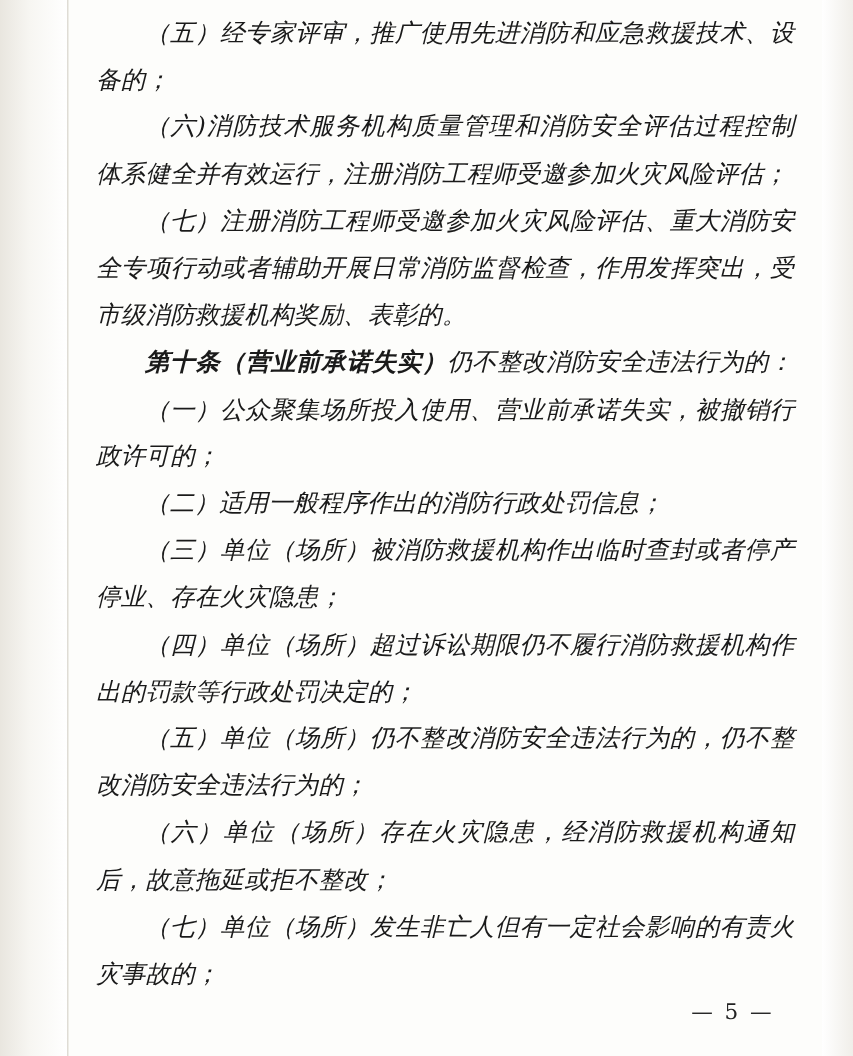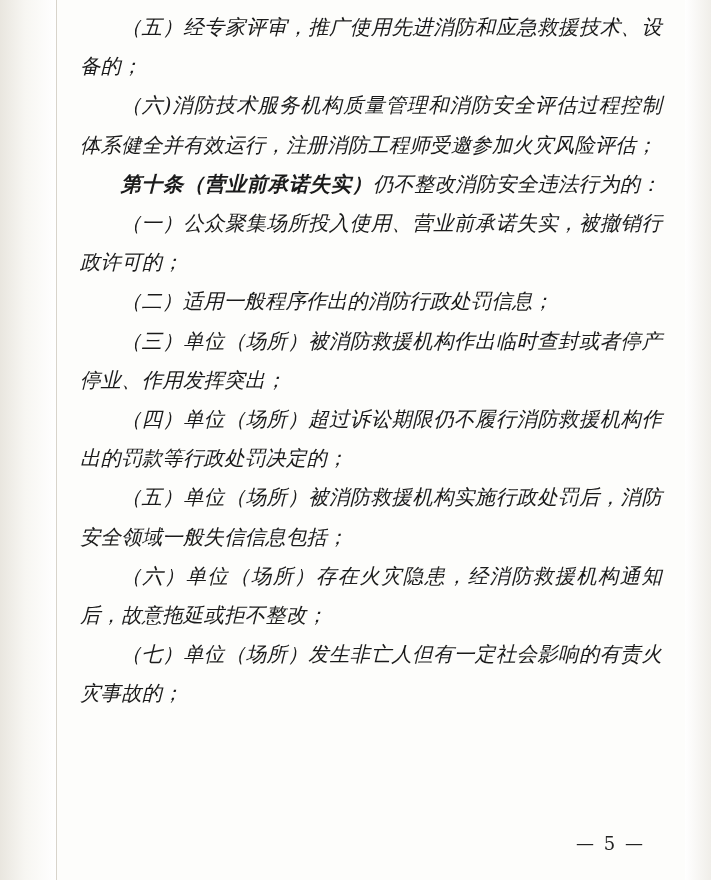--- a/index.html
+++ b/index.html
@@ -101,43 +101,46 @@
     <div class="body-text">
 
       <p class="para">
         <span>（五）经专家评审，推广使用先进消防和应急救援技术、设备的；</span>
       </p>
 
       <p class="para">
         <span>（六)消防技术服务机构质量管理和消防安全评估过程控制体系健全并有效运行，注册消防工程师受邀参加火灾风险评估；</span>
       </p>
 
+      <p class="para">
+        <span>（七）注册消防工程师受邀参加火灾风险评估、重大消防安全专项行动或者辅助开展日常消防监督检查，作用发挥突出，受市级消防救援机构奖励、表彰的。</span>
+      </p>
 
       <p class="para">
         <span class="lead">第十条（营业前承诺失实）</span><span>仍不整改消防安全违法行为的：</span>
       </p>
 
       <p class="para">
         <span>（一）公众聚集场所投入使用、营业前承诺失实，被撤销行政许可的；</span>
       </p>
 
       <p class="para">
         <span>（二）适用一般程序作出的消防行政处罚信息；</span>
       </p>
 
       <p class="para">
-        <span>（三）单位（场所）被消防救援机构作出临时查封或者停产停业、作用发挥突出；</span>
+        <span>（三）单位（场所）被消防救援机构作出临时查封或者停产停业、存在火灾隐患；</span>
       </p>
 
       <p class="para">
         <span>（四）单位（场所）超过诉讼期限仍不履行消防救援机构作出的罚款等行政处罚决定的；</span>
       </p>
 
       <p class="para">
-        <span>（五）单位（场所）被消防救援机构实施行政处罚后，消防安全领域一般失信信息包括；</span>
+        <span>（五）单位（场所）仍不整改消防安全违法行为的，仍不整改消防安全违法行为的；</span>
       </p>
 
       <p class="para">
         <span>（六）单位（场所）存在火灾隐患，经消防救援机构通知后，故意拖延或拒不整改；</span>
       </p>
 
       <p class="para">
         <span>（七）单位（场所）发生非亡人但有一定社会影响的有责火灾事故的；</span>
       </p>
 

